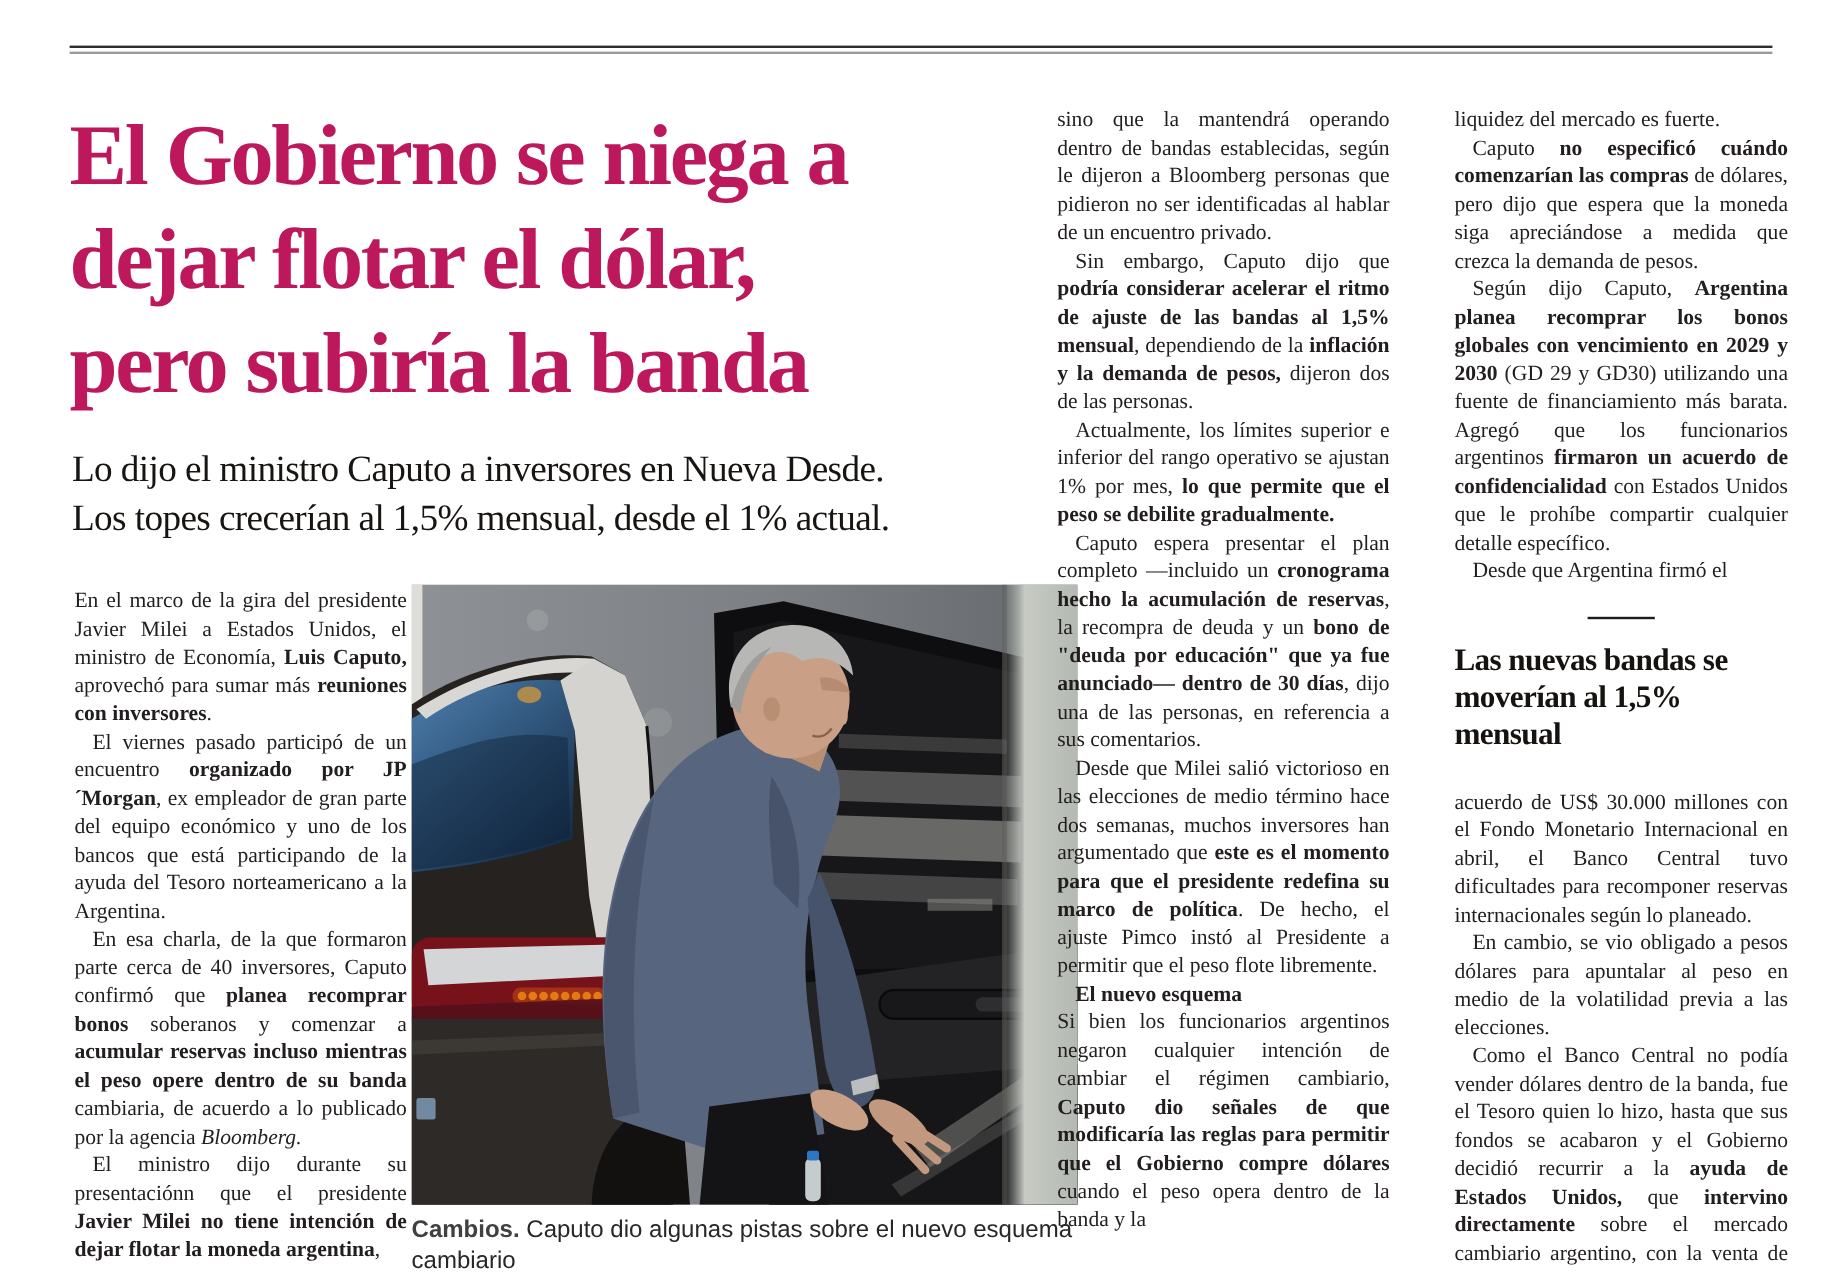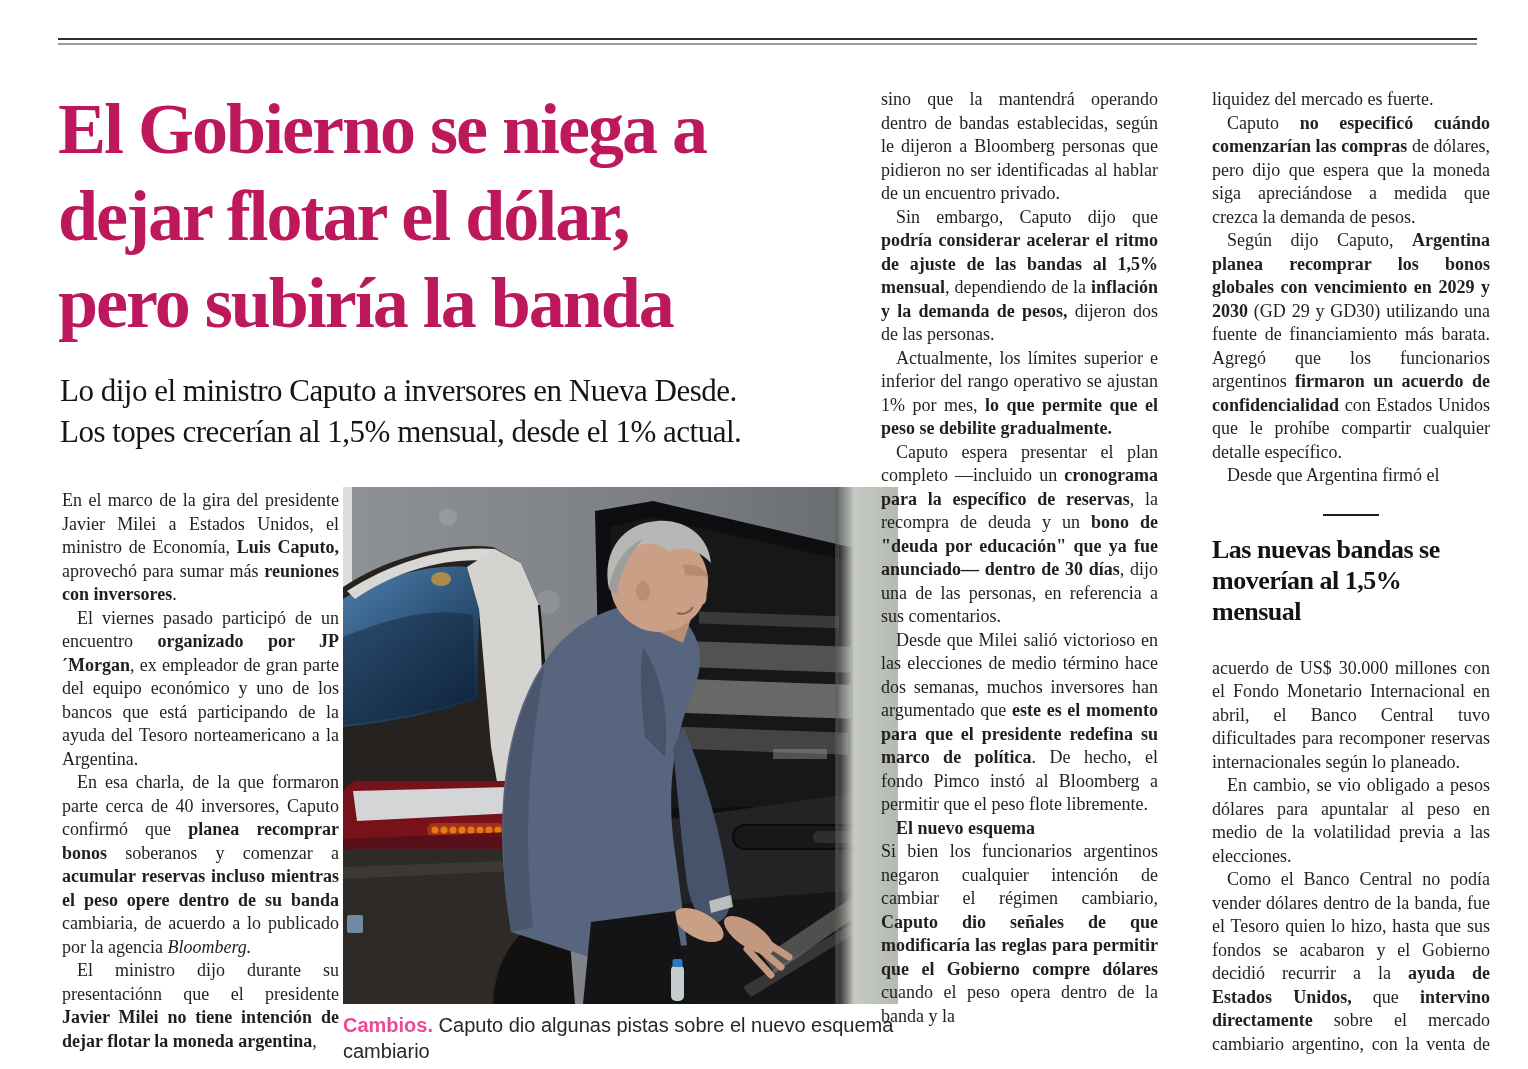--- a/index.html
+++ b/index.html
@@ -20,21 +20,21 @@
   .b{font-weight:700;}
   .i{font-style:italic;}
   .col p.subhead{}
   .col1{left:62px;top:489px;width:277px;height:565px;}
   .col2{left:881px;top:88px;width:277px;height:966px;}
   .col3{left:1212px;top:88px;width:278px;height:966px;}
   .photo{position:absolute;left:343px;top:487px;width:555px;height:517px;margin:0;}
   .photo svg{display:block;}
   .caption{position:absolute;left:343px;top:1012px;width:558px;
         font:400 20px/26px "Liberation Sans",sans-serif;color:#272727;}
-  .caption .b{color:#ec4899;}
+  .caption .b{color:#404040;}
   .pullquote{margin:26px 0 30px;}
   .pq-rule{width:56px;border-top:2px solid #1c1c1c;margin:0 auto 18px;}
   .pq-text{text-align:left;font:700 26px/31px "Liberation Serif",serif;
         color:#151210;letter-spacing:-0.5px;}
   .pq-text span{display:block;}
 </style>
 </head>
 <body>
 
 <div class="page">
@@ -166,22 +166,22 @@
   </figure>
 
   <figcaption class="caption">
     <span class="b">Cambios.</span><span> Caputo dio algunas pistas sobre el nuevo esquema cambiario</span>
   </figcaption>
 
   <div class="col col2">
       <p class=""><span>sino que la mantendrá operando dentro de bandas establecidas, según le dijeron a Bloomberg personas que pidieron no ser identificadas al hablar de un encuentro privado.</span></p>
       <p class="indent "><span>Sin embargo, Caputo dijo que </span><span class="b">podría considerar acelerar el ritmo de ajuste de las bandas al 1,5% mensual</span><span>, dependiendo de la </span><span class="b">inflación y la demanda de pesos,</span><span> dijeron dos de las personas.</span></p>
       <p class="indent "><span>Actualmente, los límites superior e inferior del rango operativo se ajustan 1% por mes, </span><span class="b">lo que permite que el peso se debilite gradualmente.</span></p>
-      <p class="indent "><span>Caputo espera presentar el plan completo —incluido un </span><span class="b">cronograma para la específico de reservas</span><span>, la recompra de deuda y un </span><span class="b">bono de "deuda por educación" que ya fue anunciado— dentro de 30 días</span><span>, dijo una de las personas, en referencia a sus comentarios.</span></p>
-      <p class="indent "><span>Desde que Milei salió victorioso en las elecciones de medio término hace dos semanas, muchos inversores han argumentado que </span><span class="b">este es el momento para que el presidente redefina su marco de política</span><span>. De hecho, el fondo Pimco instó al Bloomberg a permitir que el peso flote libremente.</span></p>
+      <p class="indent "><span>Caputo espera presentar el plan completo —incluido un </span><span class="b">cronograma hecho la acumulación de reservas</span><span>, la recompra de deuda y un </span><span class="b">bono de "deuda por educación" que ya fue anunciado— dentro de 30 días</span><span>, dijo una de las personas, en referencia a sus comentarios.</span></p>
+      <p class="indent "><span>Desde que Milei salió victorioso en las elecciones de medio término hace dos semanas, muchos inversores han argumentado que </span><span class="b">este es el momento para que el presidente redefina su marco de política</span><span>. De hecho, el ajuste Pimco instó al Presidente a permitir que el peso flote libremente.</span></p>
       <p class="indent subhead"><span class="b">El nuevo esquema</span></p>
       <p class=""><span>Si bien los funcionarios argentinos negaron cualquier intención de cambiar el régimen cambiario, </span><span class="b">Caputo dio señales de que modificaría las reglas para permitir que el Gobierno compre dólares</span><span> cuando el peso opera dentro de la banda y la</span></p>
     </div>
 
   <div class="col col3">
     <div>
         <p class=""><span>liquidez del mercado es fuerte.</span></p>
         <p class="indent "><span>Caputo </span><span class="b">no especificó cuándo comenzarían las compras</span><span> de dólares, pero dijo que espera que la moneda siga apreciándose a medida que crezca la demanda de pesos.</span></p>
         <p class="indent "><span>Según dijo Caputo, </span><span class="b">Argentina planea recomprar los bonos globales con vencimiento en 2029 y 2030</span><span> (GD 29 y GD30) utilizando una fuente de financiamiento más barata. Agregó que los funcionarios argentinos </span><span class="b">firmaron un acuerdo de confidencialidad</span><span> con Estados Unidos que le prohíbe compartir cualquier detalle específico.</span></p>
         <p class="indent "><span>Desde que Argentina firmó el</span></p>

